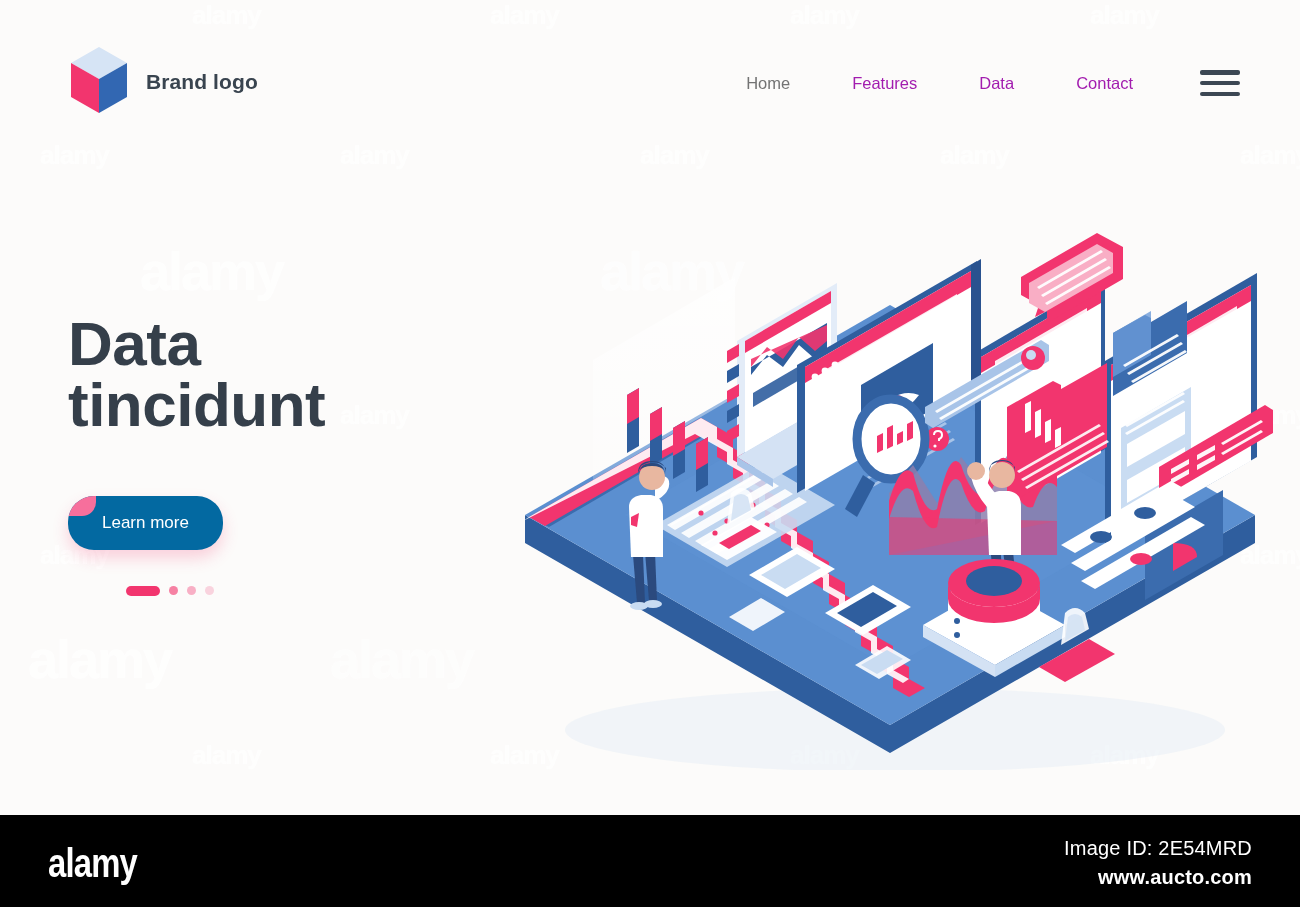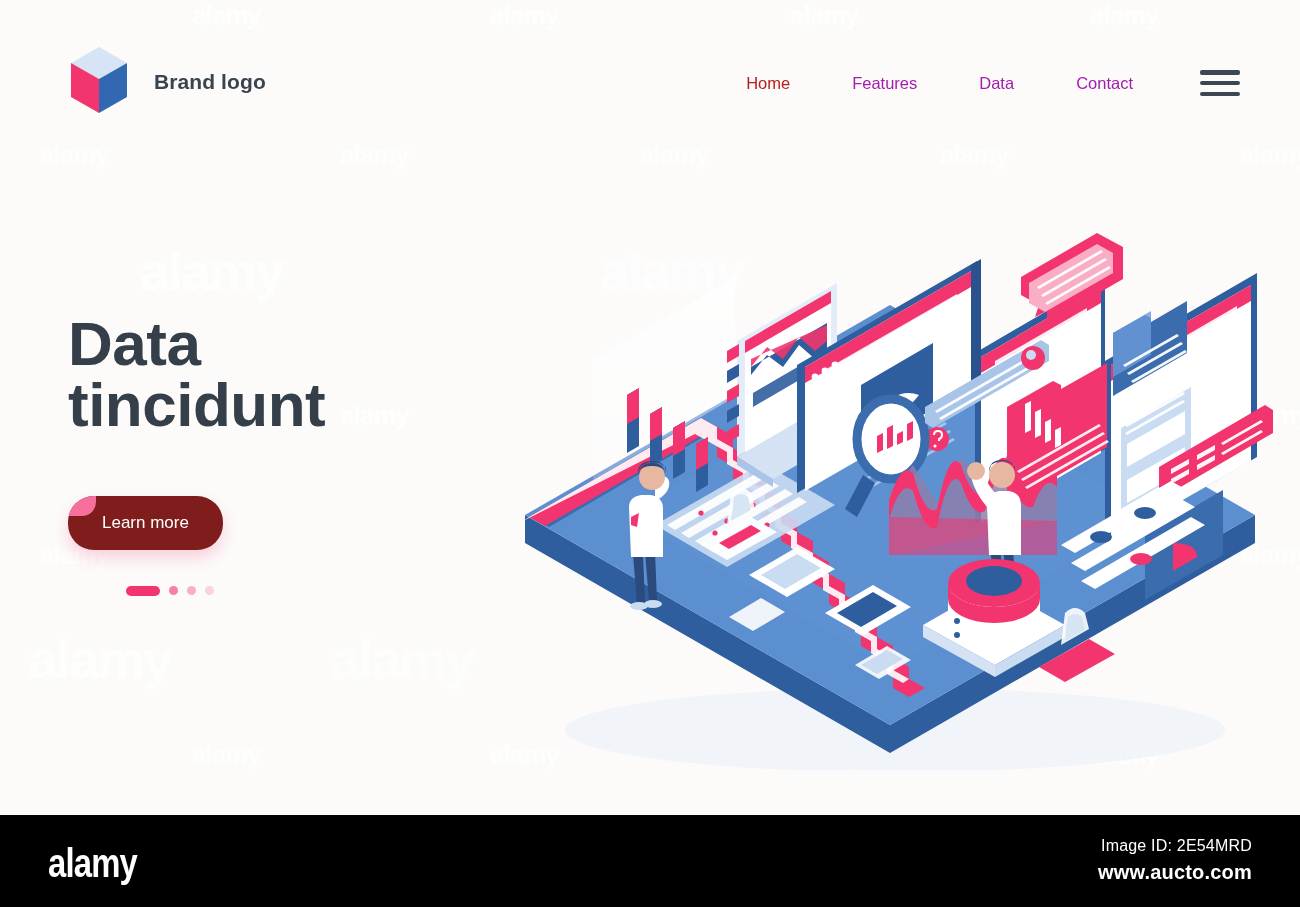--- a/index.html
+++ b/index.html
@@ -48,21 +48,21 @@
     height: 160px;
     z-index: 40;
   }
 
   #brand {
     position: absolute;
     left: 68px;
     top: 45px;
     display: flex;
     align-items: center;
-    gap: 24px;
+    gap: 16px;
   }
   #logo-cube { width: 62px; height: 74px; display: block; }
   #brand-name {
     font-size: 21px;
     font-weight: 700;
     color: #39444F;
     letter-spacing: .1px;
   }
 
   #nav {
@@ -74,21 +74,21 @@
     gap: 0;
   }
   .nav-link {
     font-size: 16.5px;
     color: #a21caf;
     text-decoration: none;
     padding: 0 31px;
     cursor: pointer;
     white-space: nowrap;
   }
-  .nav-link.active { color: #b91c1c; }
+  .nav-link.active { color: #737373; }
 
   #hamburger {
     margin-left: 36px;
     width: 40px;
     height: 26px;
     display: flex;
     flex-direction: column;
     justify-content: space-between;
     cursor: pointer;
   }
@@ -122,21 +122,21 @@
     line-height: 1.62;
     color: #4B5662;
   }
   #cta {
     margin-top: 60px;
     position: relative;
     display: inline-block;
     padding: 17px 34px;
     border-radius: 26px;
     border: none;
-    background: #7f1d1d;
+    background: #0369a1;
     color: #ffffff;
     font-size: 17px;
     font-family: "Liberation Sans", sans-serif;
     cursor: pointer;
     overflow: hidden;
     box-shadow: 0 8px 16px rgba(242,53,110,.22);
   }
   #cta::before {
     content: "";
     position: absolute;
@@ -194,21 +194,21 @@
     transform: scaleX(.82);
     transform-origin: left center;
   }
   #footer-right {
     position: absolute;
     right: 48px;
     top: 22px;
     text-align: right;
     color: #ffffff;
   }
-  #image-id { font-size: 16px; font-weight: 400; letter-spacing: .2px; }
+  #image-id { font-size: 20px; font-weight: 400; letter-spacing: .2px; }
   #site-url { font-size: 20px; font-weight: 700; margin-top: 6px; letter-spacing: .2px; }
 </style>
 </head>
 <body>
 
 <div id="page">
 
   <div id="watermark-layer">
     <div class="wm" style="left:140px;  top:240px;">alamy</div>
     <div class="wm" style="left:28px;   top:628px;">alamy</div>

